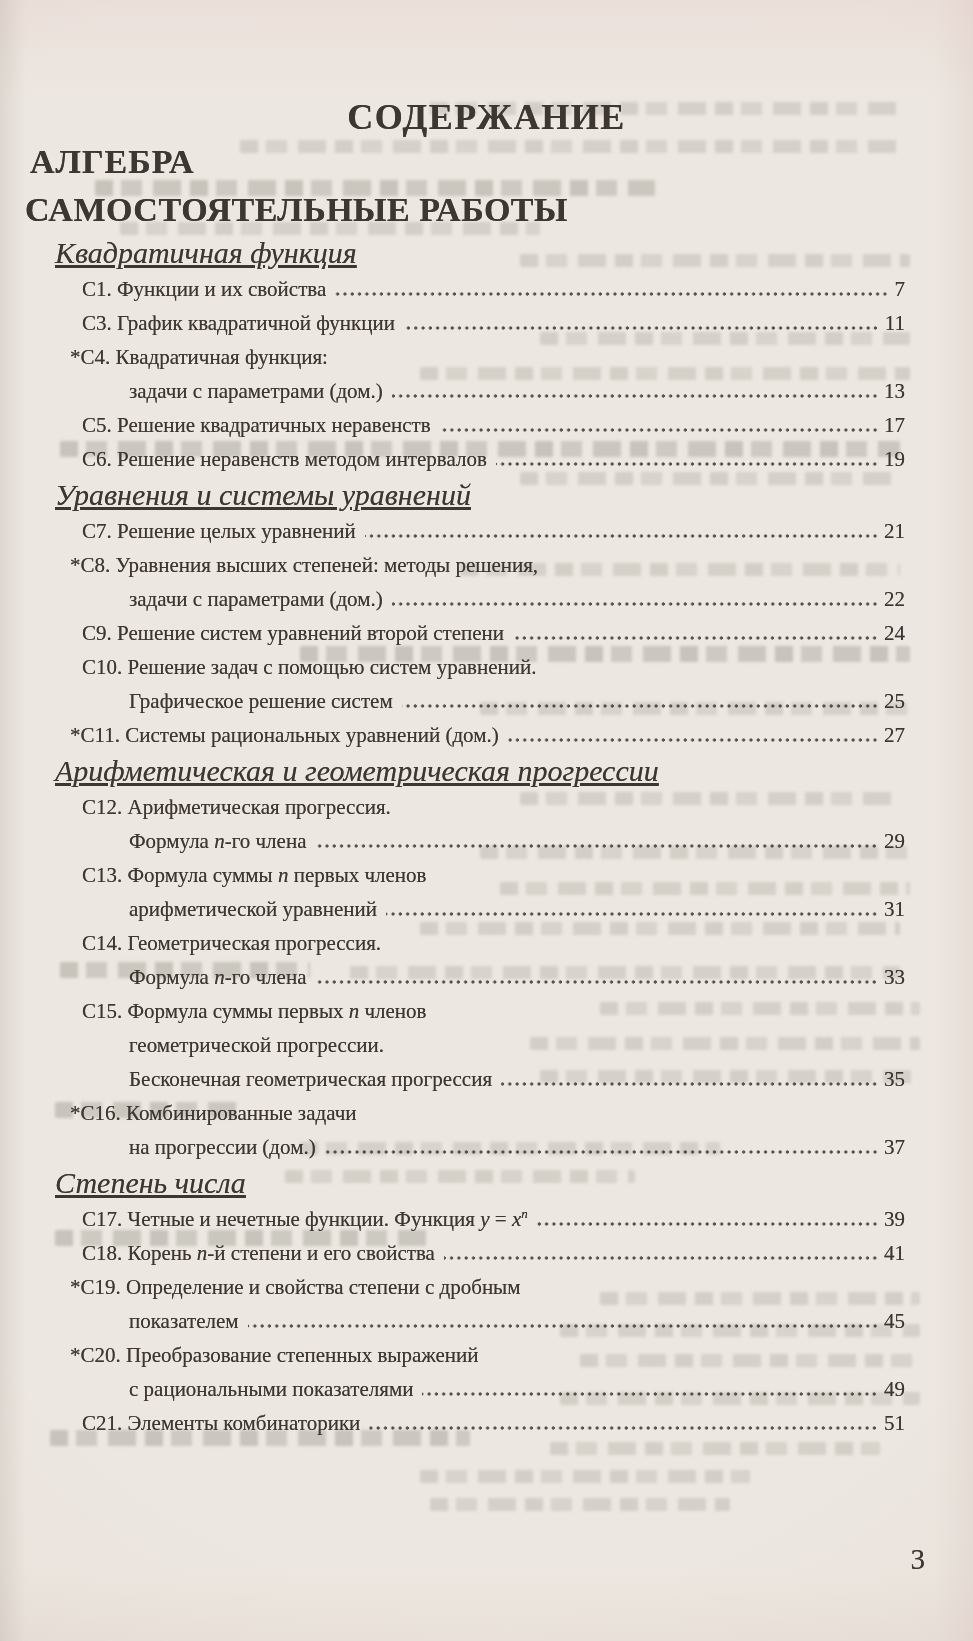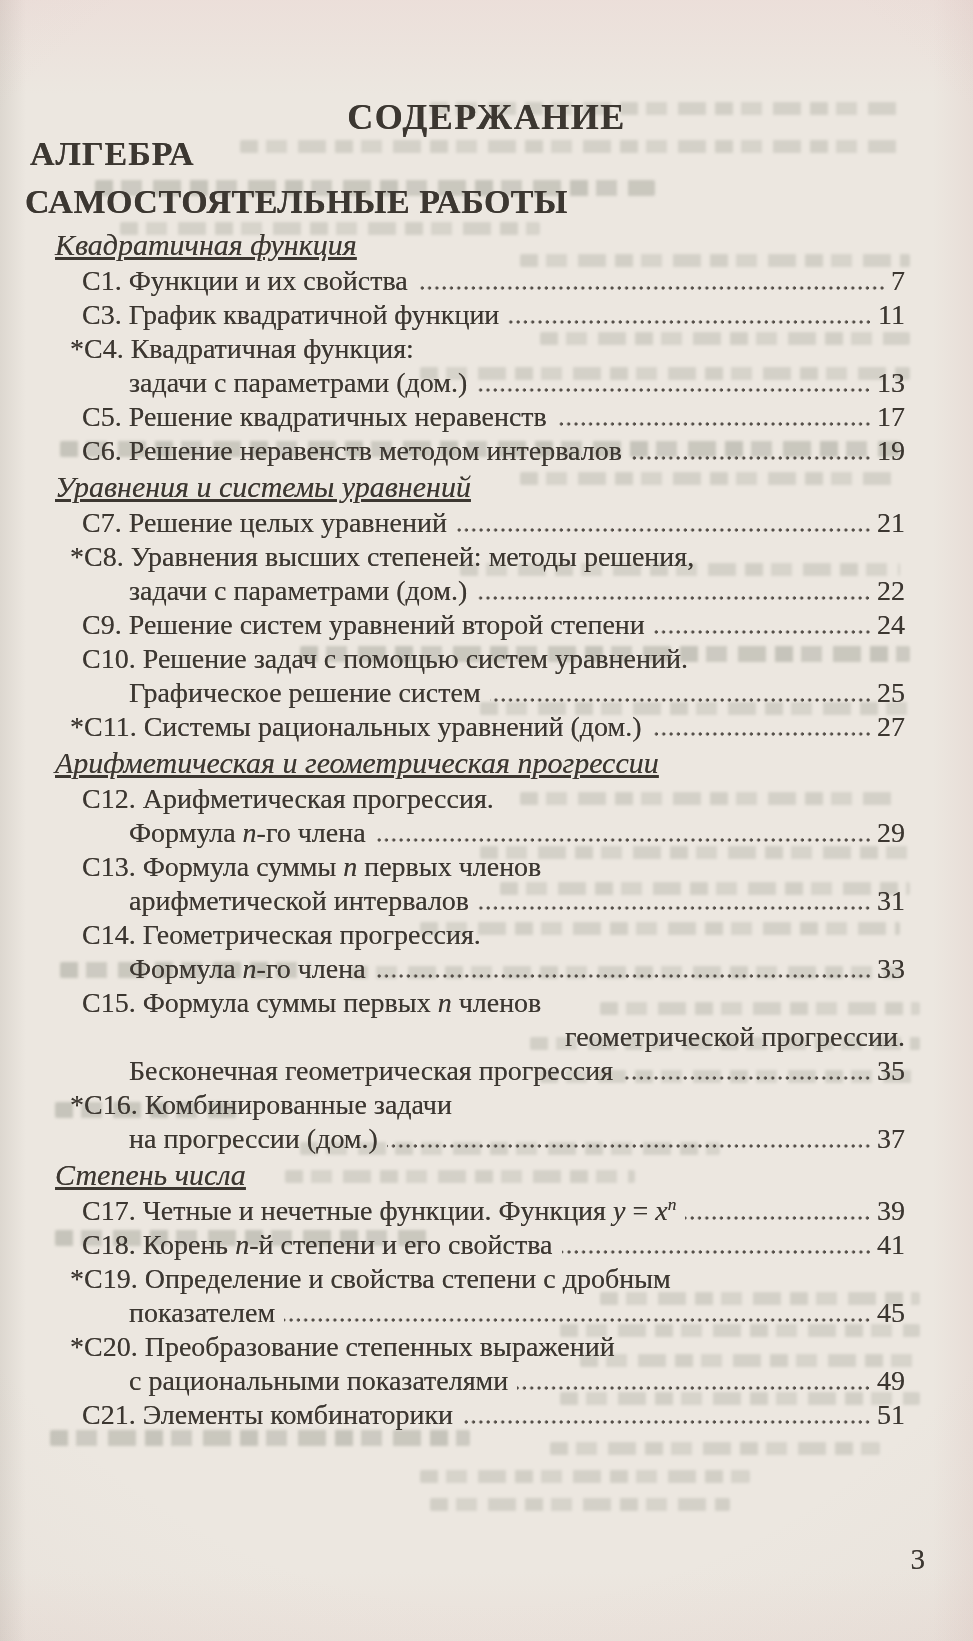--- a/index.html
+++ b/index.html
@@ -37,21 +37,21 @@
     position: absolute;
     left: 0; right: 0; top: 96px;
     text-align: center;
     font-size: 36px; font-weight: bold;
     letter-spacing: 1.5px;
     text-shadow: 0 0 0.6px rgba(60,53,47,0.8);
   }
 
   .content {
     position: absolute;
-    left: 25px; top: 134px;
+    left: 25px; top: 142px;
     width: 880px;
   }
 
   .part-title {
     font-size: 34px; font-weight: bold;
     line-height: 40px;
     margin: 0 0 8px 5px;
     letter-spacing: 1px;
     text-shadow: 0 0 0.6px rgba(60,53,47,0.8);
   }
@@ -60,34 +60,34 @@
     line-height: 40px;
     margin: 0 0 6px 0;
     letter-spacing: 0.5px;
     text-shadow: 0 0 0.5px rgba(60,53,47,0.8);
   }
 
   .row {
     display: flex;
     align-items: baseline;
     line-height: 34px;
-    font-size: 28px;
+    font-size: 21px;
     white-space: nowrap;
     text-shadow: 0 0 0.5px rgba(62,55,48,0.7);
   }
   .row.section {
     font-style: italic;
     font-size: 30px;
     padding-left: 30px;
     margin: 2px 0;
     text-decoration: underline;
   }
   .row.entry { padding-left: 57px; }
   .row.entry.star { padding-left: 45px; text-align: center; }
-  .row.cont { padding-left: 104px; justify-content: flex-end; }
+  .row.cont { padding-left: 104px; }
 
   .txt { flex: 0 0 auto; }
   .txt .it { font-style: italic; }
   .txt sup {
     font-size: 0.62em;
     font-style: italic;
     line-height: 0;
     vertical-align: super;
   }
 
@@ -230,21 +230,21 @@
       </div>
       <div class="row cont">
         <span class="txt"><span>Формула </span><span class="it">n</span><span>-го члена</span></span>
         <span class="leader"></span>
         <span class="pg">29</span>
       </div>
       <div class="row entry">
         <span class="txt"><span>С13. Формула суммы </span><span class="it">n</span><span> первых членов</span></span>
       </div>
       <div class="row cont">
-        <span class="txt"><span>арифметической интервалов</span></span>
+        <span class="txt"><span>арифметической уравнений</span></span>
         <span class="leader"></span>
         <span class="pg">31</span>
       </div>
       <div class="row entry">
         <span class="txt"><span>С14. Геометрическая прогрессия.</span></span>
       </div>
       <div class="row cont">
         <span class="txt"><span>Формула </span><span class="it">n</span><span>-го члена</span></span>
         <span class="leader"></span>
         <span class="pg">33</span>

